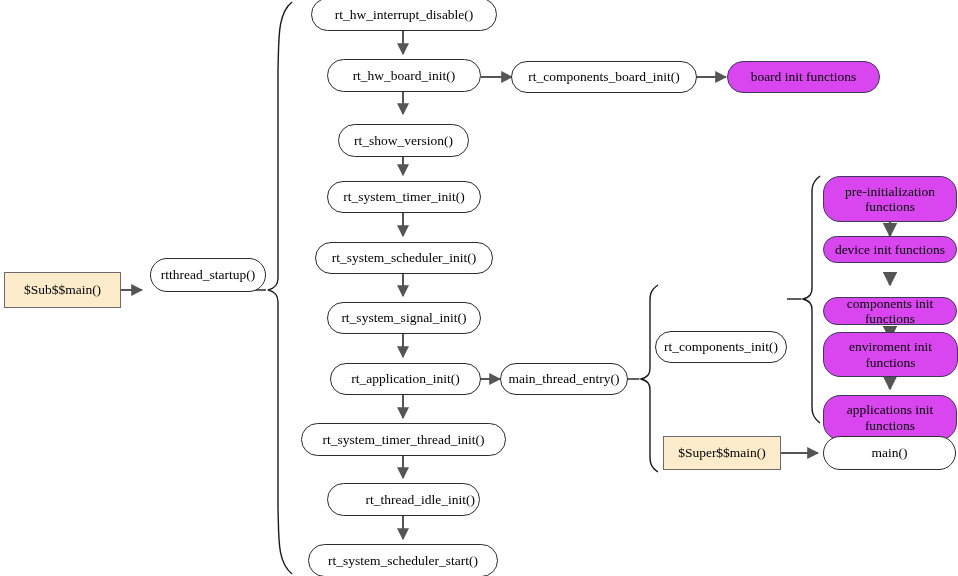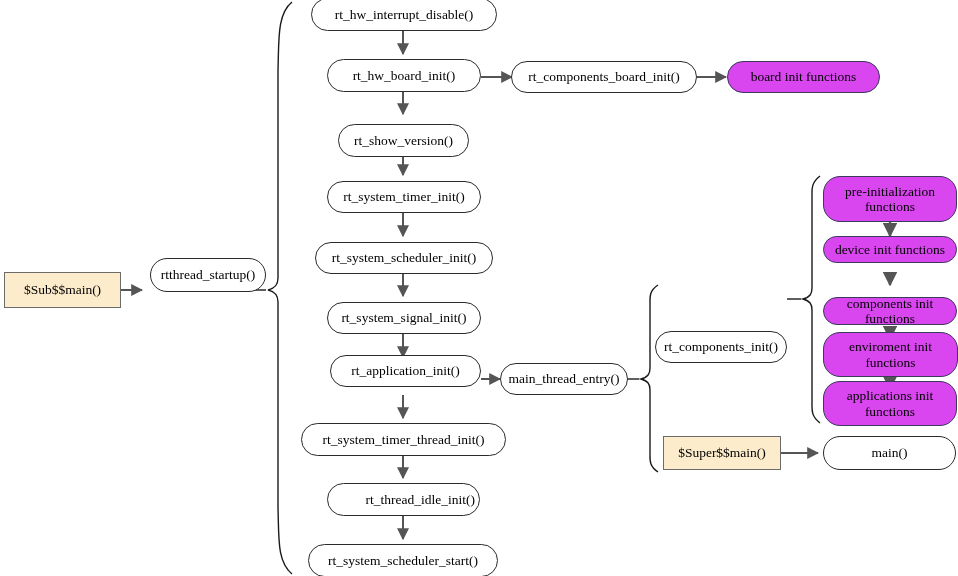--- a/index.html
+++ b/index.html
@@ -161,21 +161,21 @@
   </div>
 
   <div class="node" style="left:315px; top:242px; width:178px; height:32px;justify-content:center;">
     <span>rt_system_scheduler_init()</span>
   </div>
 
   <div class="node" style="left:327px; top:302px; width:154px; height:32px;">
     <span>rt_system_signal_init()</span>
   </div>
 
-  <div class="node" style="left:330px; top:355px; width:151px; height:32px;">
+  <div class="node" style="left:330px; top:363px; width:151px; height:32px;">
     <span>rt_application_init()</span>
   </div>
 
   <div class="node" style="left:500px; top:363px; width:128px; height:32px;">
     <span>main_thread_entry()</span>
   </div>
 
   <div class="node" style="left:655px; top:283px; width:132px; height:32px;margin-top:48px;">
     <span>rt_components_init()</span>
   </div>
@@ -189,21 +189,21 @@
   </div>
 
   <div class="node blue" style="left:823px; top:297px; width:134px; height:28px;">
     <span>components init functions</span>
   </div>
 
   <div class="node blue" style="left:823px; top:332px; width:135px; height:45px;">
     <span>enviroment init functions</span>
   </div>
 
-  <div class="node blue" style="left:823px; top:381px; width:134px; height:45px;">
+  <div class="node blue" style="left:823px; top:395px; width:134px; height:45px;">
     <span>applications init functions</span>
   </div>
 
   <div class="node rect" style="left:663px; top:436px; width:118px; height:34px;text-align:center;">
     <span>$Super$$main()</span>
   </div>
 
   <div class="node" style="left:823px; top:436px; width:133px; height:34px;">
     <span>main()</span>
   </div>

